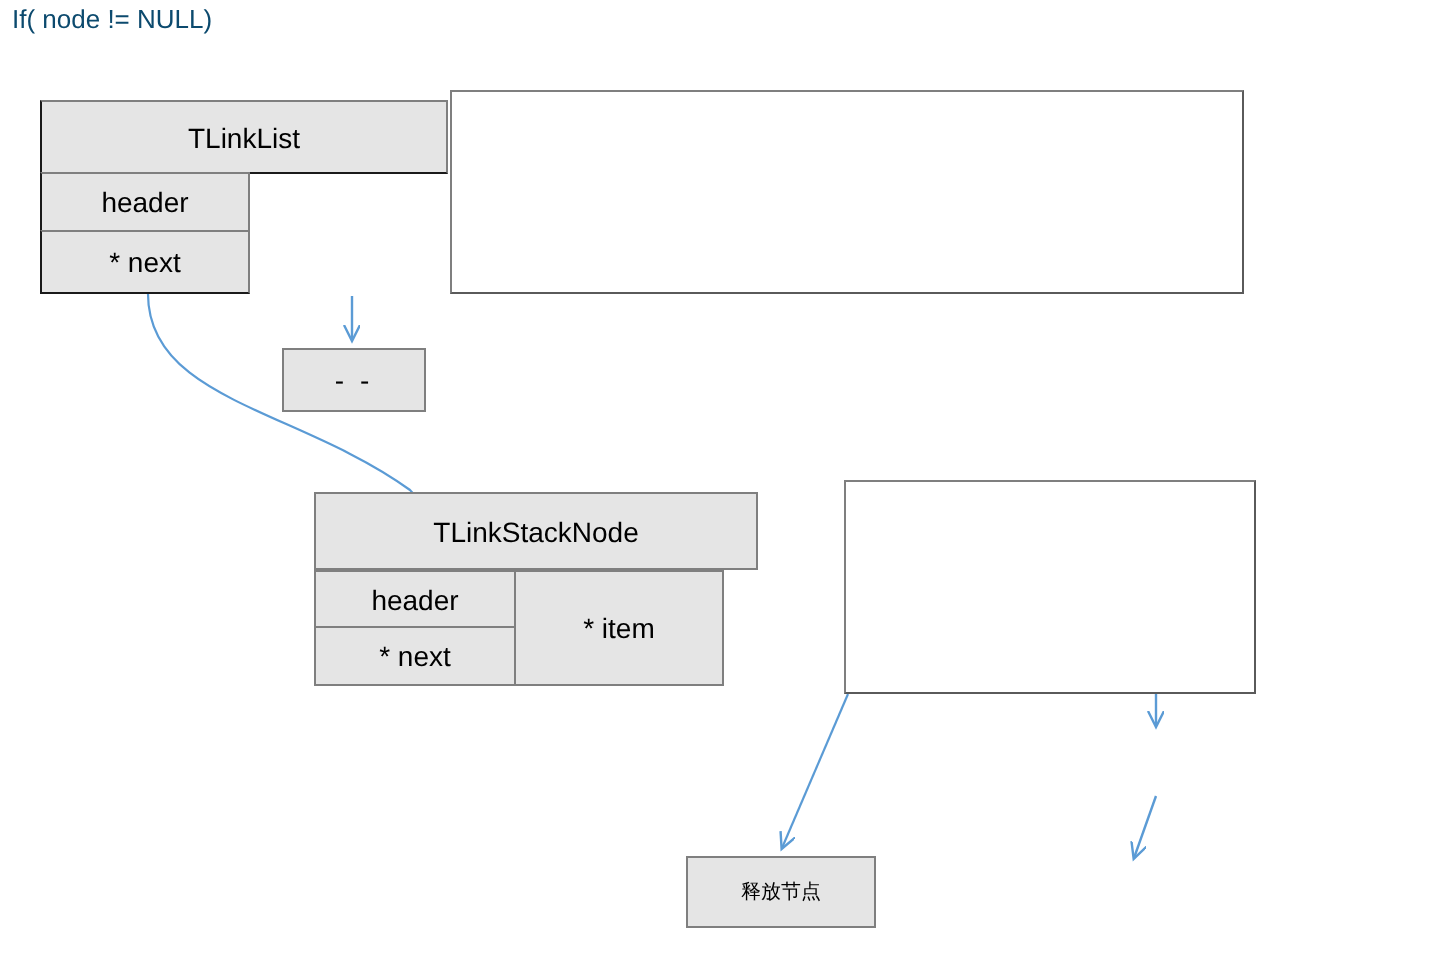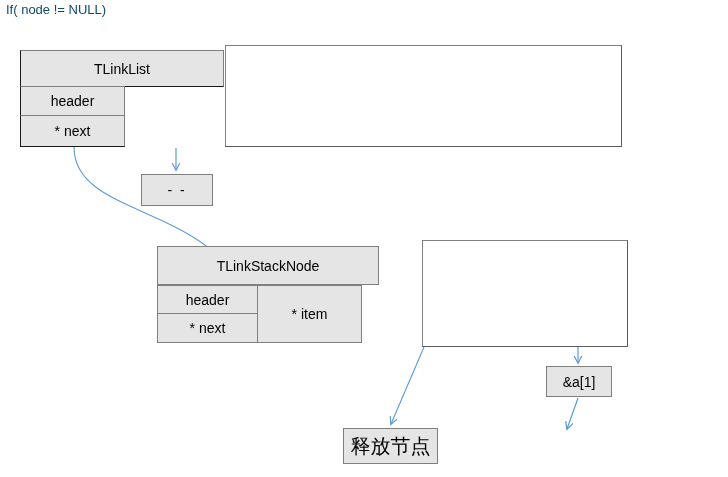--- a/index.html
+++ b/index.html
@@ -52,21 +52,21 @@
     justify-content: center;
     font-size: 14px;
     white-space: nowrap;
   }
   .cell.dark-edge {
     border-left-color: #1a1a1a;
     border-bottom-color: #1a1a1a;
   }
   .cn {
     font-family: "DejaVu Sans", "Liberation Sans", sans-serif;
-    font-size: 20px;
+    font-size: 10px;
   }
   .dash-text {
     font-size: 14px;
     letter-spacing: 2px;
   }
 </style>
 </head>
 <body>
 
 <div id="canvas">
@@ -105,18 +105,17 @@
   <div class="cell" style="left:157px; top:246px; width:222px; height:39px;">TLinkStackNode</div>
 
   <div class="cell" style="left:157px; top:285px; width:101px; height:29px;">header</div>
 
   <div class="cell" style="left:157px; top:313px; width:101px; height:30px;">* next</div>
 
   <div class="cell" style="left:257px; top:285px; width:105px; height:58px;">* item</div>
 
   <div class="box" style="left:422px; top:240px; width:206px; height:107px;"></div>
 
-  <div class="cell" style="left:546px; top:366px; width:66px; height:31px;">&amp;a[1]</div>
 
   <div class="cell cn" style="left:343px; top:428px; width:95px; height:36px;">释放节点</div>
 
 
 </div>
 
 </body></html>

